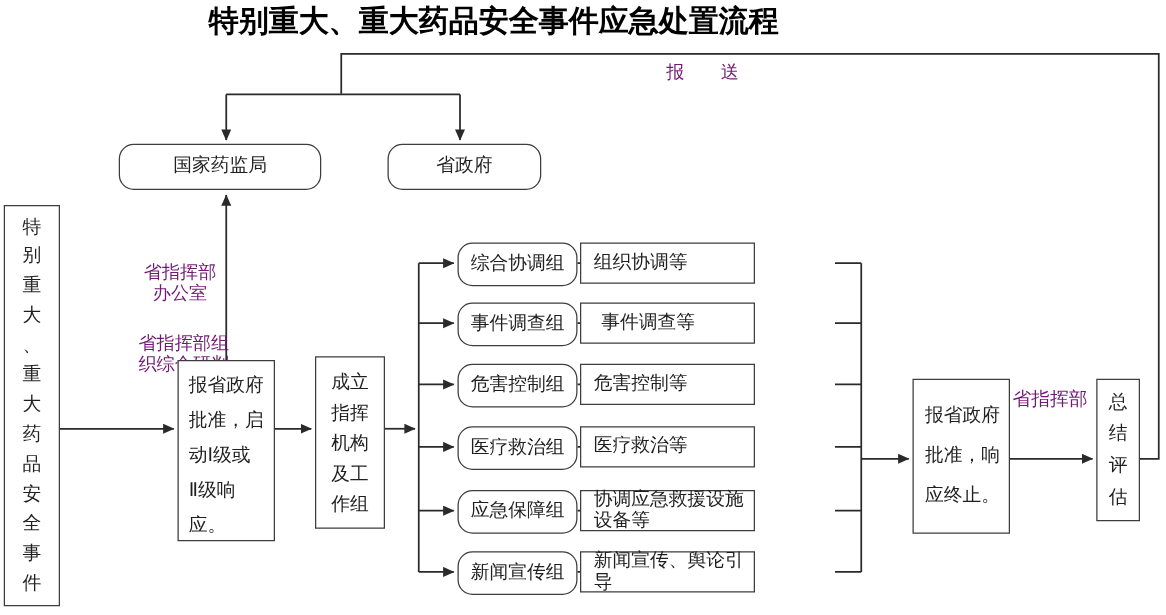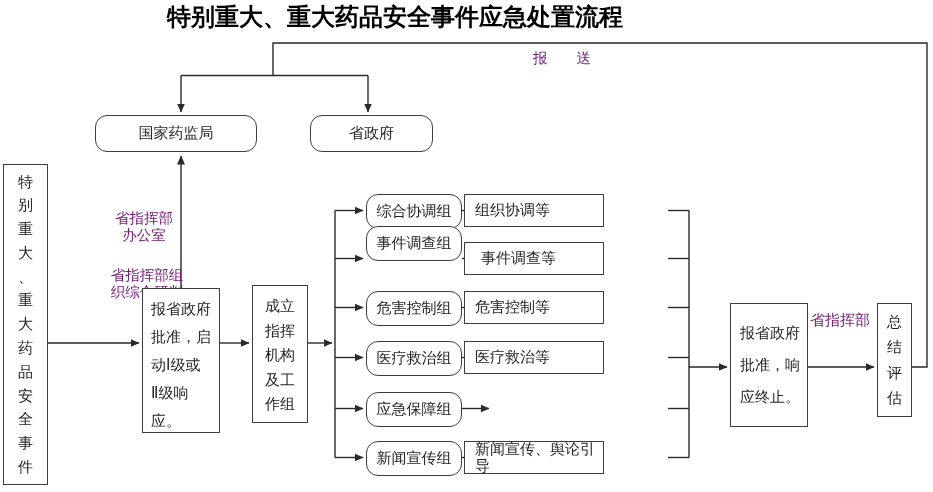--- a/index.html
+++ b/index.html
@@ -126,30 +126,31 @@
     <div>成立</div>
     <div>指挥</div>
     <div>机构</div>
     <div>及工</div>
     <div>作组</div>
   </div>
 
   <div class="box center grow" style="top:194px;">综合协调组</div>
   <div class="box drow" style="top:194px;">组织协调等</div>
 
-  <div class="box center grow" style="top:226px;">事件调查组</div>
+  <div class="box center grow" style="top:242px;">事件调查组</div>
   <div class="box drow" style="top:242px;padding-left:16px;">事件调查等</div>
 
   <div class="box center grow" style="top:291px;">危害控制组</div>
   <div class="box drow" style="top:291px;">危害控制等</div>
 
   <div class="box center grow" style="top:341px;">医疗救治组</div>
   <div class="box drow" style="top:341px;">医疗救治等</div>
 
   <div class="box center grow" style="top:392px;">应急保障组</div>
+  <div class="box drow" style="top:392px;">协调应急救援设施设备等</div>
 
   <div class="box center grow" style="top:441px;">新闻宣传组</div>
   <div class="box drow" style="top:441px;">新闻宣传、舆论引导</div>
 
   <div class="box" style="left:730px;top:303px;width:78px;height:124px;padding:13px 0 0 9px;line-height:32px;">
     <div>报省政府</div>
     <div>批准，响</div>
     <div>应终止。</div>
   </div>
 

